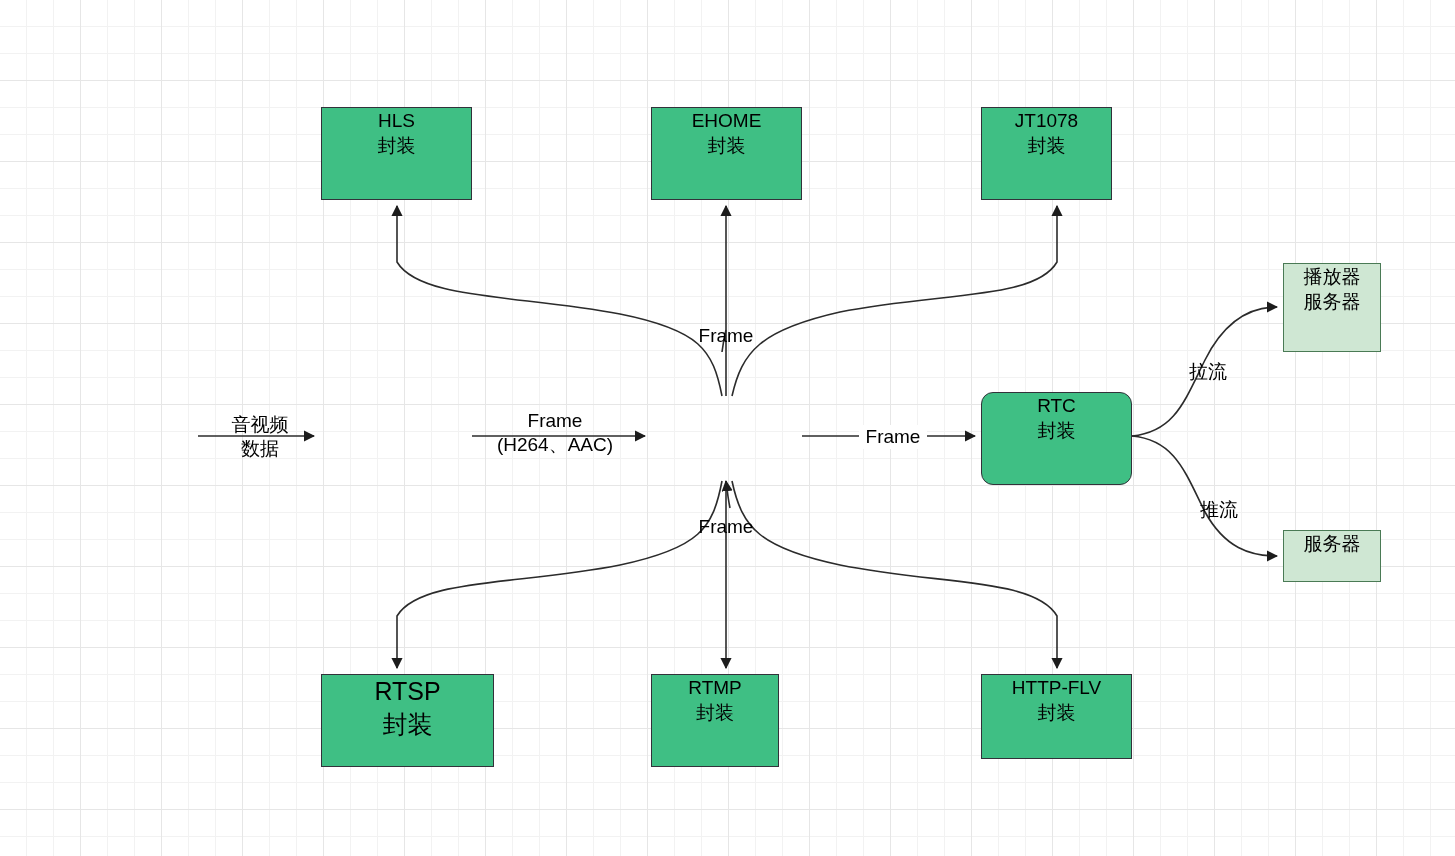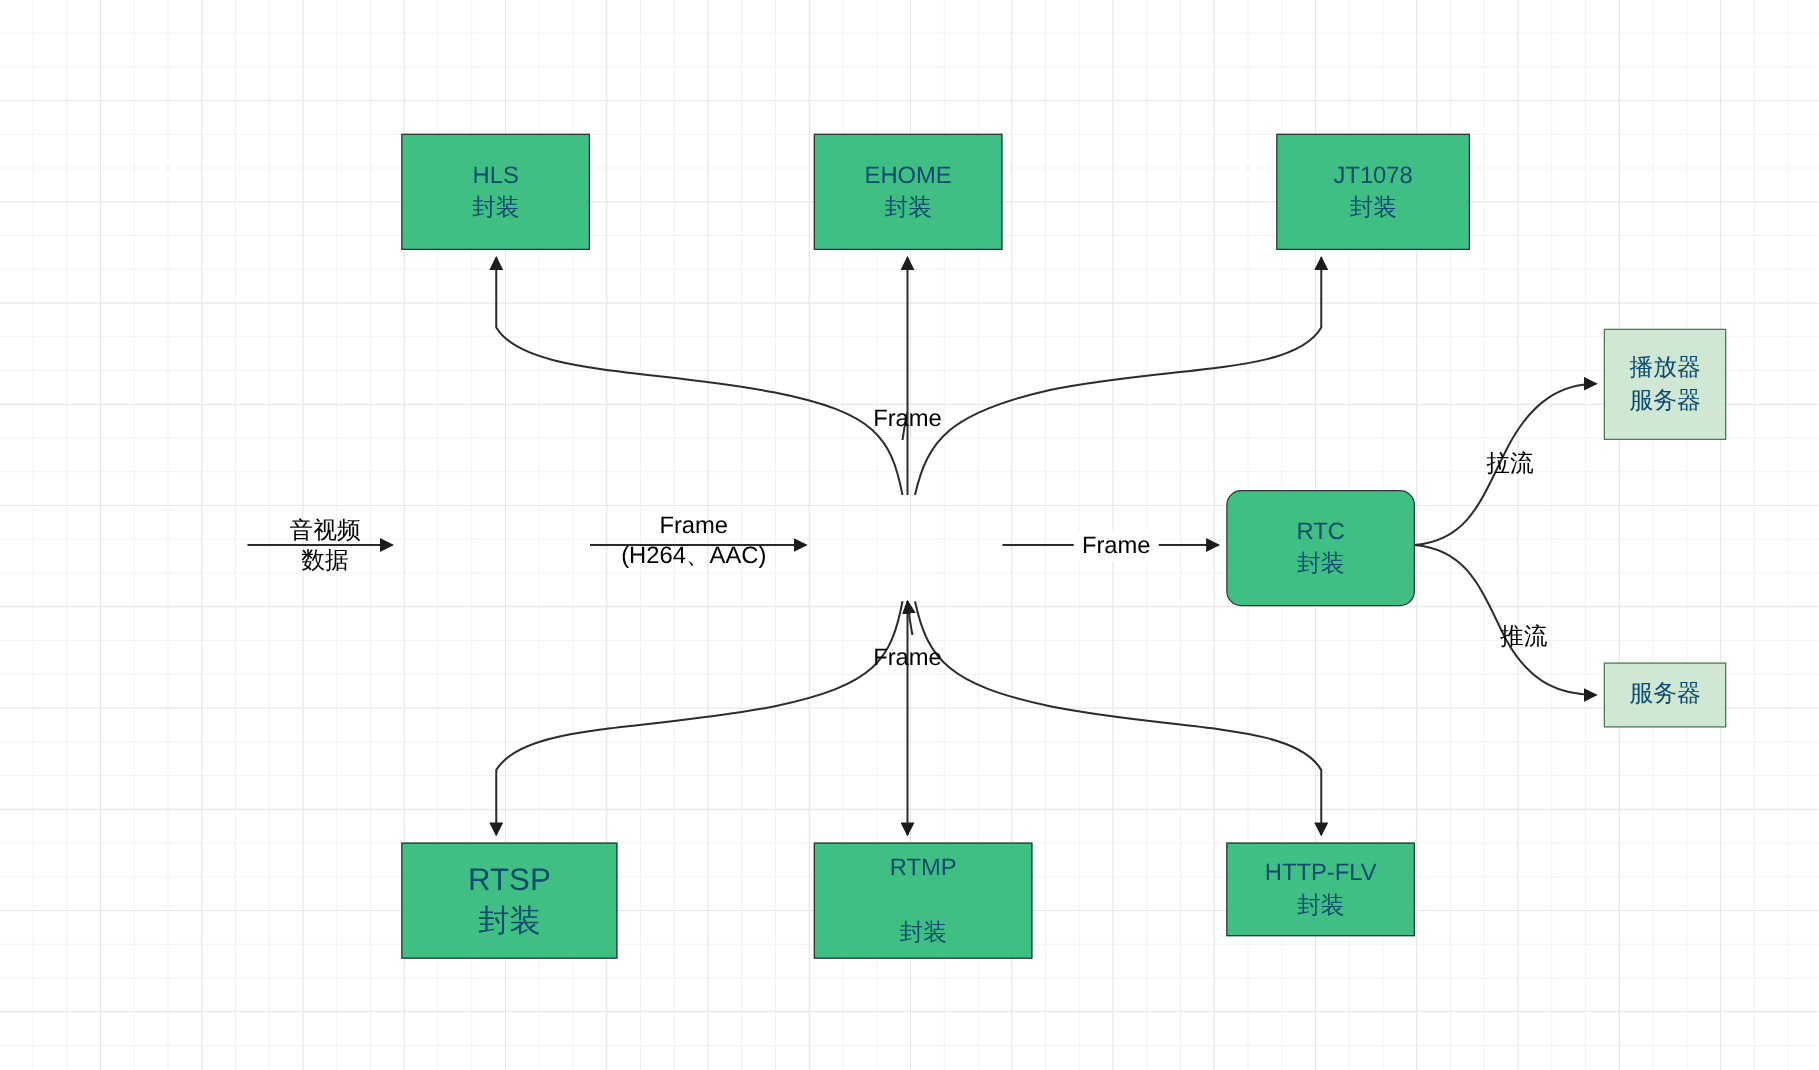--- a/index.html
+++ b/index.html
@@ -33,24 +33,24 @@
     width: 1455px;
     height: 856px;
     pointer-events: none;
   }
   .node {
     position: absolute;
     box-sizing: border-box;
     display: flex;
     flex-direction: column;
     align-items: center;
-    justify-content: center;
+    justify-content: flex-start;
     text-align: center;
     line-height: 1.32;
-    color: #0c4a6e;
+    color: #000000;
   }
   .node .ln {
     display: block;
     white-space: nowrap;
   }
   .n-green {
     background: #3fbf84;
     border: 1px solid #32323a;
   }
   .n-lgreen {
@@ -125,21 +125,21 @@
   <div class="node n-green" style="left:321px; top:107px; width:151px; height:93px; font-size:19px;">
     <span class="ln">HLS</span>
     <span class="ln">封装</span>
   </div>
 
   <div class="node n-green" style="left:651px; top:107px; width:151px; height:93px; font-size:19px;">
     <span class="ln">EHOME</span>
     <span class="ln">封装</span>
   </div>
 
-  <div class="node n-green" style="left:981px; top:107px; width:155px; height:93px; font-size:19px;margin-left:40px;">
+  <div class="node n-green" style="left:981px; top:107px; width:131px; height:93px; font-size:19px;">
     <span class="ln">JT1078</span>
     <span class="ln">封装</span>
   </div>
 
   <div class="node n-mint" style="left:1283px; top:263px; width:98px; height:89px; font-size:19px;">
     <span class="ln">播放器</span>
     <span class="ln">服务器</span>
   </div>
 
 
@@ -152,26 +152,26 @@
 
   <div class="node n-mint" style="left:1283px; top:530px; width:98px; height:52px; font-size:19px;">
     <span class="ln">服务器</span>
   </div>
 
   <div class="node n-green" style="left:321px; top:674px; width:173px; height:93px; font-size:25px;">
     <span class="ln">RTSP</span>
     <span class="ln">封装</span>
   </div>
 
-  <div class="node n-green" style="left:651px; top:674px; width:175px; height:93px; font-size:19px;gap:26px;">
+  <div class="node n-green" style="left:651px; top:674px; width:128px; height:93px; font-size:19px;">
     <span class="ln">RTMP</span>
     <span class="ln">封装</span>
   </div>
 
-  <div class="node n-green" style="left:981px; top:674px; width:151px; height:75px; font-size:19px;">
+  <div class="node n-green" style="left:981px; top:674px; width:151px; height:85px; font-size:19px;">
     <span class="ln">HTTP-FLV</span>
     <span class="ln">封装</span>
   </div>
 
   <div class="elabel" style="left:227px; top:413px; width:66px;">
     <span class="ln">音视频</span>
     <span class="ln">数据</span>
   </div>
 
   <div class="elabel" style="left:487px; top:409px; width:136px;">

